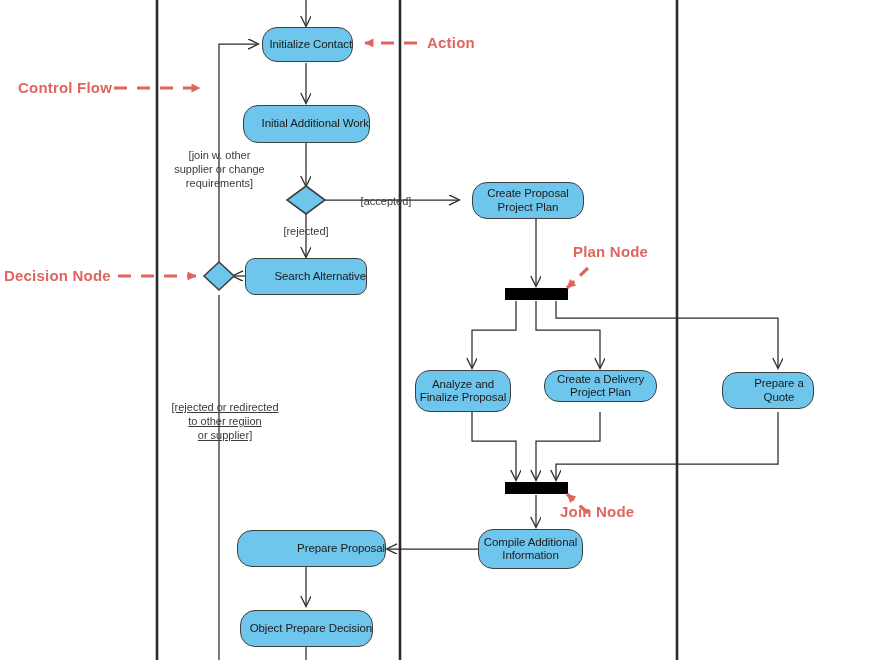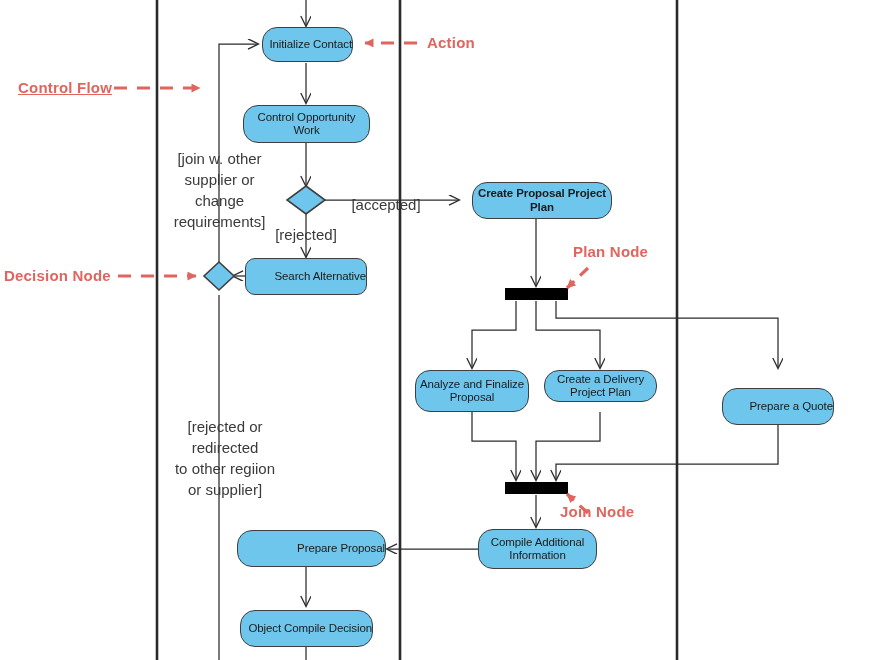--- a/index.html
+++ b/index.html
@@ -7,21 +7,21 @@
        font-family:"Liberation Sans","DejaVu Sans",sans-serif;}
   #stage{position:relative;width:880px;height:660px;background:#fff;}
   #stage svg{position:absolute;left:0;top:0;}
 
   .node{position:absolute;box-sizing:border-box;
         background:#6ec6ec;border:1.6px solid #3f3f3f;border-radius:15px;
         display:flex;align-items:center;justify-content:flex-end;text-align:center;
         color:#1b1b1b;font-size:11.5px;line-height:13.5px;letter-spacing:-0.1px;}
   .annot{position:absolute;color:#e0655e;font-weight:bold;font-size:15px;
          letter-spacing:0.2px;white-space:nowrap;text-align:center;}
-  .guard{position:absolute;color:#3a3a3a;font-size:15px;line-height:21px;
+  .guard{position:absolute;color:#3a3a3a;font-size:11px;line-height:14px;
          text-align:center;white-space:pre-line;}
 </style>
 </head>
 <body>
 
 <div id="stage">
 
   <svg width="880" height="660">
     <defs>
       <marker id="ah" markerWidth="13" markerHeight="13" refX="11" refY="5.2" orient="auto" markerUnits="userSpaceOnUse">
@@ -92,68 +92,68 @@
       <line x1="588" y1="268" x2="567" y2="288" stroke-dasharray="11 8" marker-end="url(#ahr)"></line>
       <line x1="588" y1="513" x2="567" y2="494" stroke-dasharray="11 8" marker-end="url(#ahr)"></line>
     </g>
   </svg>
 
   <div class="node" style="left:262px;top:27px;width:91px;height:35px;">
     <span>Initialize Contact</span>
   </div>
 
   <div class="node" style="left:243px;top:105px;width:127px;height:38px;">
-    <span>Control Opportunity Work</span>
+    <span>Initial Additional Work</span>
   </div>
 
   <div class="node" style="left:245px;top:258px;width:122px;height:37px;border-radius:10px;">
     <span>Search Alternative</span>
   </div>
 
-  <div class="node" style="left:472px;top:182px;width:140px;height:37px;font-weight:bold;">
+  <div class="node" style="left:472px;top:182px;width:112px;height:37px;">
     <span>Create Proposal Project Plan</span>
   </div>
 
-  <div class="node" style="left:415px;top:370px;width:114px;height:42px;">
+  <div class="node" style="left:415px;top:370px;width:96px;height:42px;">
     <span>Analyze and Finalize Proposal</span>
   </div>
 
   <div class="node" style="left:544px;top:370px;width:113px;height:32px;">
     <span>Create a Delivery Project Plan</span>
   </div>
 
-  <div class="node" style="left:722px;top:388px;width:112px;height:37px;padding-left:22px;">
+  <div class="node" style="left:722px;top:372px;width:92px;height:37px;padding-left:22px;">
     <span>Prepare a Quote</span>
   </div>
 
-  <div class="node" style="left:478px;top:529px;width:119px;height:40px;">
+  <div class="node" style="left:478px;top:529px;width:105px;height:40px;">
     <span>Compile Additional Information</span>
   </div>
 
   <div class="node" style="left:237px;top:530px;width:149px;height:37px;">
     <span>Prepare Proposal</span>
   </div>
 
   <div class="node" style="left:240px;top:610px;width:133px;height:37px;">
-    <span>Object Compile Decision</span>
+    <span>Object Prepare Decision</span>
   </div>
 
   <div class="guard" style="left:163px;top:148px;width:113px;">[join w. other
 supplier or change
 requirements]</div>
 
   <div class="guard" style="left:340px;top:194px;width:92px;">[accepted]</div>
 
   <div class="guard" style="left:262px;top:224px;width:88px;">[rejected]</div>
 
-  <div class="guard" style="left:160px;top:416px;width:130px;">[rejected or redirected
+  <div class="guard" style="left:160px;top:400px;width:130px;text-decoration:underline;">[rejected or redirected
 to other regiion
 or supplier]</div>
 
-  <div class="annot" style="left:18px;top:79px;text-decoration:underline;">Control Flow</div>
+  <div class="annot" style="left:18px;top:79px;">Control Flow</div>
 
   <div class="annot" style="left:4px;top:267px;">Decision Node</div>
 
   <div class="annot" style="left:427px;top:34px;">Action</div>
 
   <div class="annot" style="left:573px;top:243px;">Plan Node</div>
 
   <div class="annot" style="left:560px;top:503px;">Join Node</div>
 
 </div>

